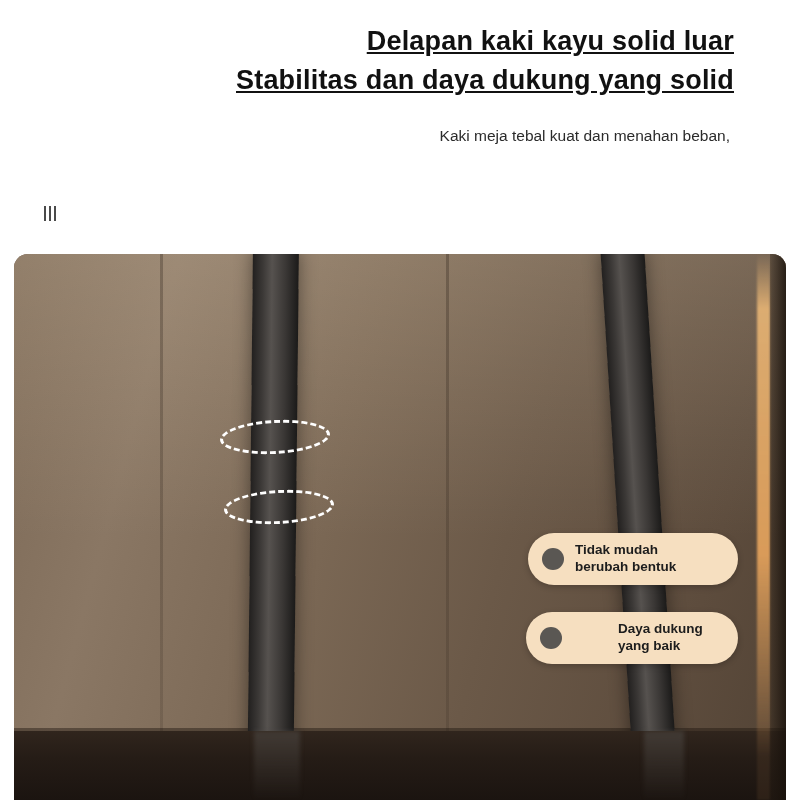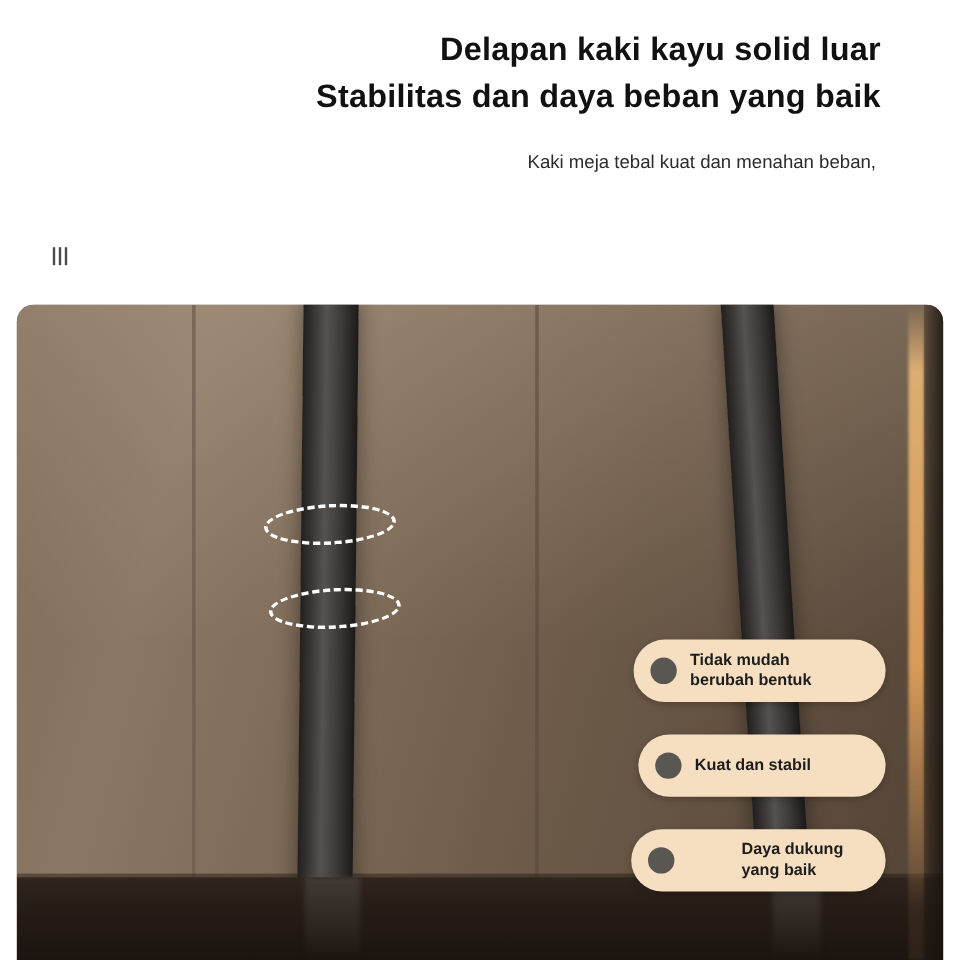--- a/index.html
+++ b/index.html
@@ -20,20 +20,21 @@
     padding-top: 22px;
     text-align: right;
     padding-right: 66px;
   }
   .headline {
     font-size: 27px;
     font-weight: bold;
     color: #111111;
     letter-spacing: 0.2px;
     line-height: 1.45;
+    text-decoration: underline;
   }
   .headline .line2 {
     display: block;
   }
   .subhead {
     margin-top: 22px;
     font-size: 15.5px;
     color: #2b2b2b;
     line-height: 1.75;
     padding-right: 4px;
@@ -204,21 +205,21 @@
   .pill.p1 { width: 170px; }
   .pill.p2 { width: 166px; }
   .pill.p3 { width: 172px; gap: 45px; }
 </style>
 </head>
 <body>
 
 <div class="header">
   <div class="headline">
     <span class="line1">Delapan kaki kayu solid luar</span>
-    <span class="line2">Stabilitas dan daya beban yang baik</span>
+    <span class="line2">Stabilitas dan daya dukung yang solid</span>
   </div>
   <div class="subhead">
     <span>Kaki meja tebal kuat dan menahan beban,</span>
   </div>
 </div>
 
 <div class="bars-marker">
   <i></i>
   <i></i>
   <i></i>
@@ -242,24 +243,20 @@
   <div class="right-dark"></div>
 
   <div class="ellipse-marker e1"></div>
   <div class="ellipse-marker e2"></div>
 
   <div class="pills">
     <div class="pill p1">
       <span class="dot"></span>
       <span class="label">Tidak mudah
 berubah bentuk</span>
-    </div>
-    <div class="pill p2">
-      <span class="dot"></span>
-      <span class="label">Kuat dan stabil</span>
     </div>
     <div class="pill p3">
       <span class="dot"></span>
       <span class="label">Daya dukung
 yang baik</span>
     </div>
   </div>
 </div>
 
 </body></html>

